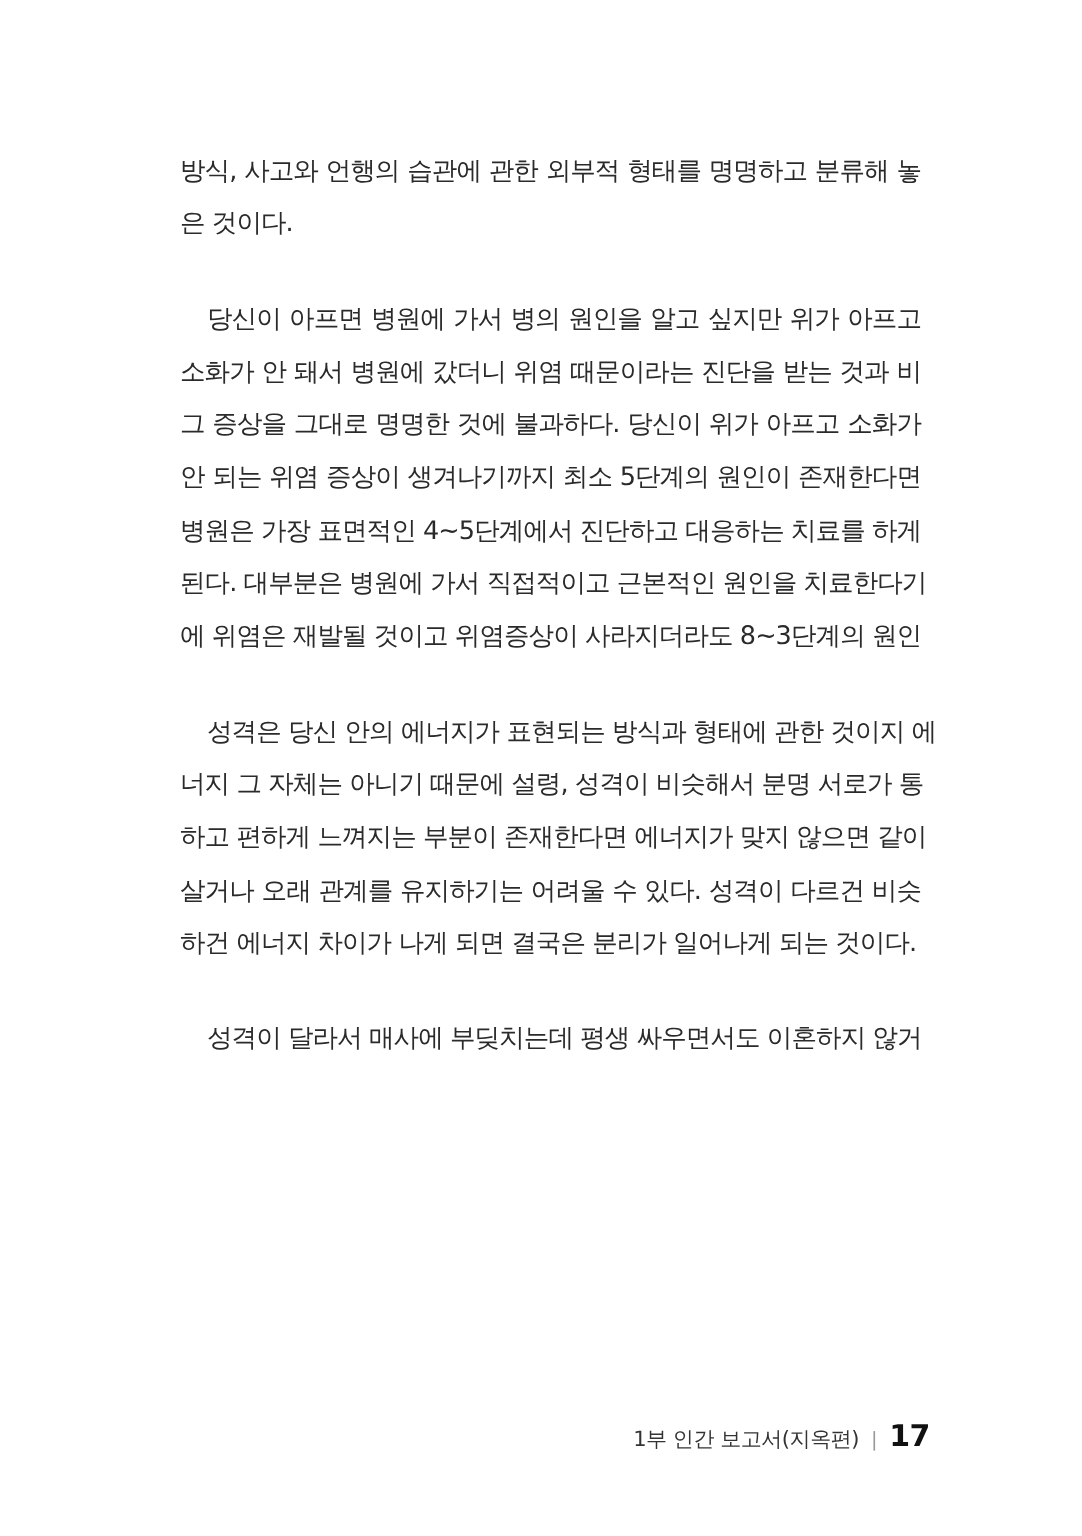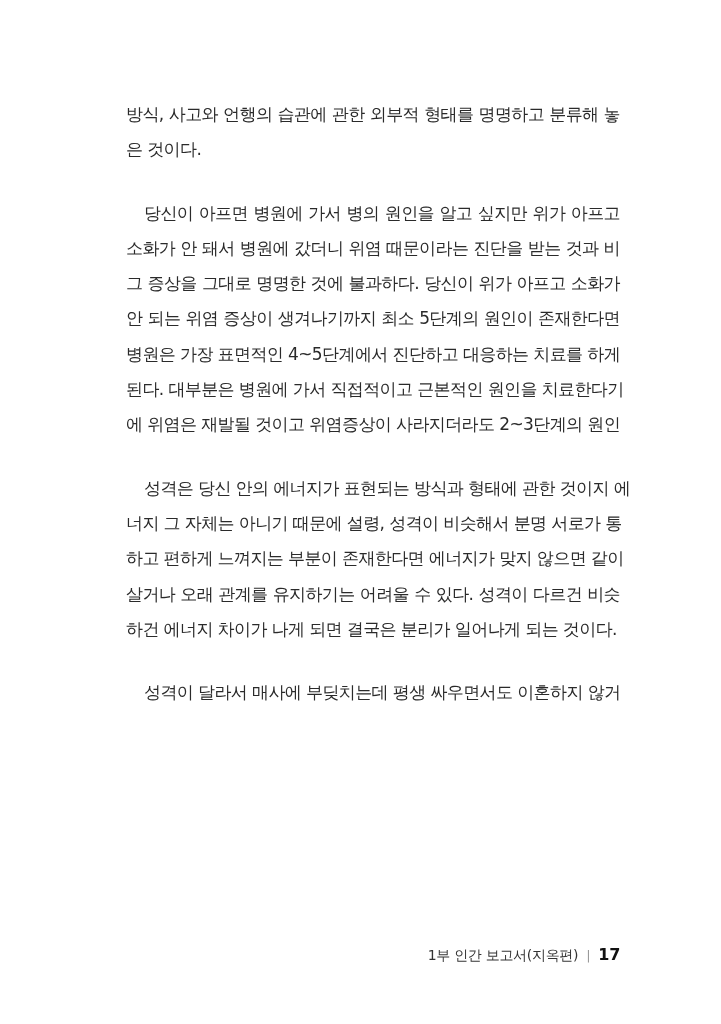--- a/index.html
+++ b/index.html
@@ -10,21 +10,21 @@
     body {
       width: 721px;
       height: 1024px;
       position: relative;
       overflow: hidden;
       font-family: "DejaVu Sans", "Liberation Sans", sans-serif;
       color: #2a2a2a;
     }
     .page {
       position: absolute;
-      left: 126px;
+      left: 120px;
       top: 97px;
       width: 494px;
     }
     .line {
       height: 35.3px;
       line-height: 35.3px;
       font-size: 17px;
       white-space: nowrap;
       letter-spacing: -0.6px;
       text-align: justify;
@@ -50,21 +50,21 @@
       white-space: nowrap;
       letter-spacing: -0.3px;
     }
     .footer .sep {
       color: #999999;
       margin: 0 8px;
       font-size: 13px;
     }
     .footer .num {
       font-weight: bold;
-      font-size: 16px;
+      font-size: 20px;
       color: #111111;
     }
   </style>
 </head>
 <body>
 
 <div class="page">
 
   <div>
     <div class="line">방식, 사고와 언행의 습관에 관한 외부적 형태를 명명하고 분류해 놓</div>
@@ -72,21 +72,21 @@
   </div>
   <div class="para-gap"></div>
 
   <div>
     <div class="line indent">당신이 아프면 병원에 가서 병의 원인을 알고 싶지만 위가 아프고</div>
     <div class="line">소화가 안 돼서 병원에 갔더니 위염 때문이라는 진단을 받는 것과 비</div>
     <div class="line">그 증상을 그대로 명명한 것에 불과하다. 당신이 위가 아프고 소화가</div>
     <div class="line">안 되는 위염 증상이 생겨나기까지 최소 5단계의 원인이 존재한다면</div>
     <div class="line">병원은 가장 표면적인 4~5단계에서 진단하고 대응하는 치료를 하게</div>
     <div class="line">된다. 대부분은 병원에 가서 직접적이고 근본적인 원인을 치료한다기</div>
-    <div class="line">에 위염은 재발될 것이고 위염증상이 사라지더라도 2~3단계의 원인</div>
+    <div class="line">에 위염은 재발될 것이고 위염증상이 사라지더라도 8~3단계의 원인</div>
   </div>
   <div class="para-gap"></div>
 
   <div>
     <div class="line indent">성격은 당신 안의 에너지가 표현되는 방식과 형태에 관한 것이지 에</div>
     <div class="line">너지 그 자체는 아니기 때문에 설령, 성격이 비슷해서 분명 서로가 통</div>
     <div class="line">하고 편하게 느껴지는 부분이 존재한다면 에너지가 맞지 않으면 같이</div>
     <div class="line">살거나 오래 관계를 유지하기는 어려울 수 있다. 성격이 다르건 비슷</div>
     <div class="line last">하건 에너지 차이가 나게 되면 결국은 분리가 일어나게 되는 것이다.</div>
   </div>

